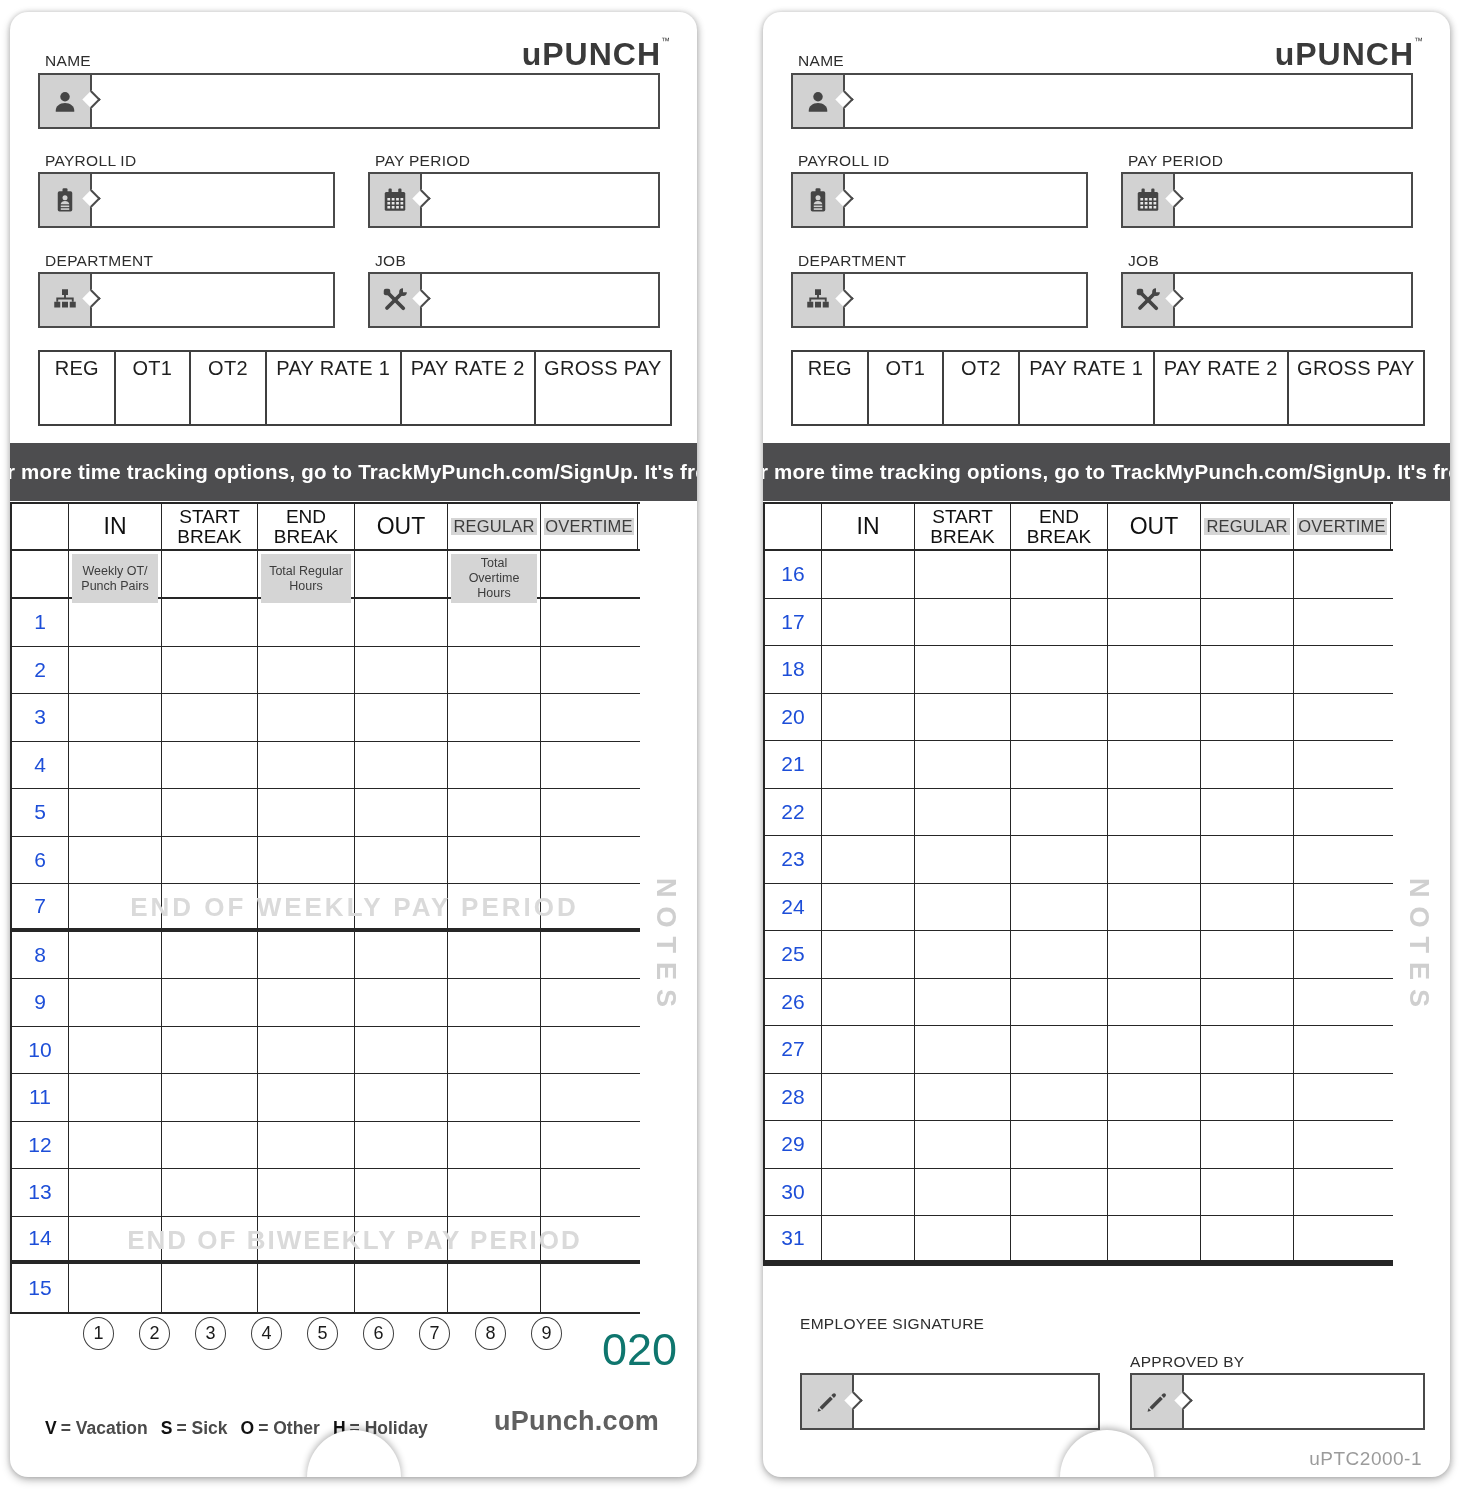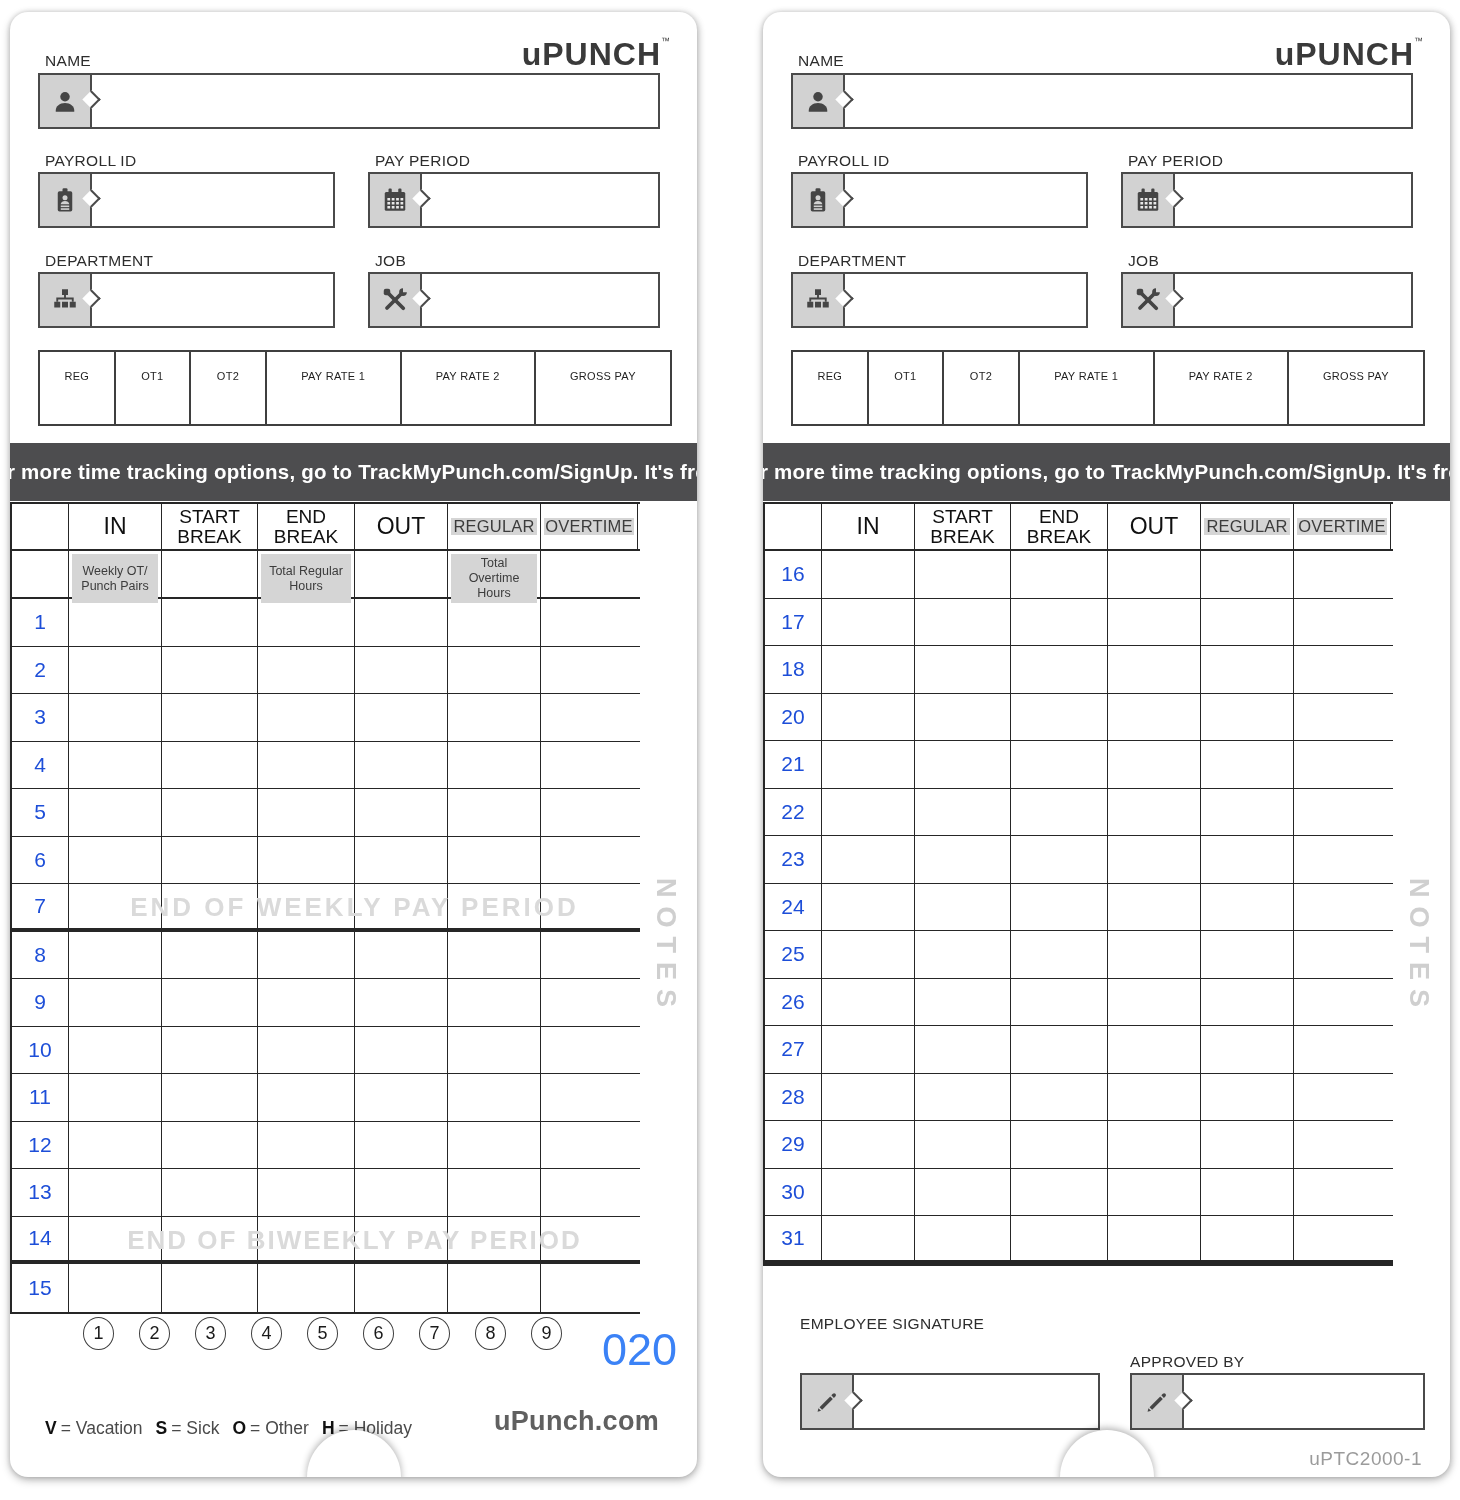--- a/index.html
+++ b/index.html
@@ -34,22 +34,22 @@
     position:absolute; left:45px; top:50%; width:13px; height:13px; margin-top:-8px;
     background:#fff; border-top:2.5px solid #4a4a4a; border-right:2.5px solid #4a4a4a;
     transform:rotate(45deg); z-index:2;
   }
   .paytable {
     position:absolute; left:28px; top:338px; width:634px; height:76px;
     border:2px solid #3f3f3f; display:grid;
     grid-template-columns:12% 12% 12% 21.4% 21.3% 21.3%;
   }
   .paycell {
-    border-right:2px solid #3f3f3f; text-align:center; padding-top:18px;
-    font-size:11px; color:#1f1f1f; letter-spacing:.3px;
+    border-right:2px solid #3f3f3f; text-align:center; padding-top:5px;
+    font-size:20px; color:#1f1f1f; letter-spacing:.3px;
   }
   .paycell:last-of-type { border-right:none; }
   .banner {
     position:absolute; left:0; right:0; top:431px; height:58px; background:#4d4d4f;
     color:#fff; display:flex; align-items:center; justify-content:center;
     font-size:20.5px; font-weight:bold; letter-spacing:.2px; white-space:nowrap;
   }
   .punch {
     position:absolute; left:0; top:490px; width:630px;
     border-top:2px solid #262626; border-left:2px solid #262626; border-bottom:2.5px solid #262626;
@@ -90,24 +90,24 @@
   .wm.monthly  { top:759.5px; font-size:21px; letter-spacing:1.5px; }
   .notes {
     position:absolute; left:640px; top:866px; writing-mode:vertical-rl;
     font-size:27px; font-weight:bold; color:#cfcfcf; letter-spacing:9px;
   }
   .circles { position:absolute; left:73px; top:1305px; display:flex; gap:25px; }
   .circ {
     width:31px; height:33px; border:1.6px solid #3f3f3f; border-radius:50%;
     display:flex; align-items:center; justify-content:center; font-size:18px; color:#1a1a1a;
   }
-  .cardnum { position:absolute; right:20px; top:1312px; font-size:45px; color:#3b82f6;margin-left:28px; }
+  .cardnum { position:absolute; right:20px; top:1312px; font-size:45px; color:#0f766e;margin-left:28px; }
   .legend { position:absolute; left:35px; top:1406px; font-size:17.5px; color:#3f3f3f; white-space:nowrap; }
   .lkey { font-weight:bold; color:#111; }
-  .lval { margin-left:4px; margin-right:13px; color:#4a4a4a; }
+  .lval { margin-left:4px; margin-right:13px; color:#4a4a4a;font-weight:bold; }
   .site { position:absolute; right:38px; top:1394px; font-size:27px; font-weight:bold; color:#606060; letter-spacing:.3px; }
   .model { position:absolute; right:28px; top:1436px; font-size:19px; color:#9b9b9b; letter-spacing:.5px; }
   svg { display:block; }
 </style>
 </head>
 <body>
 
 <div class="card left">
   <div class="logo"><span>uPUNCH</span><span class="tm">™</span></div>
 

